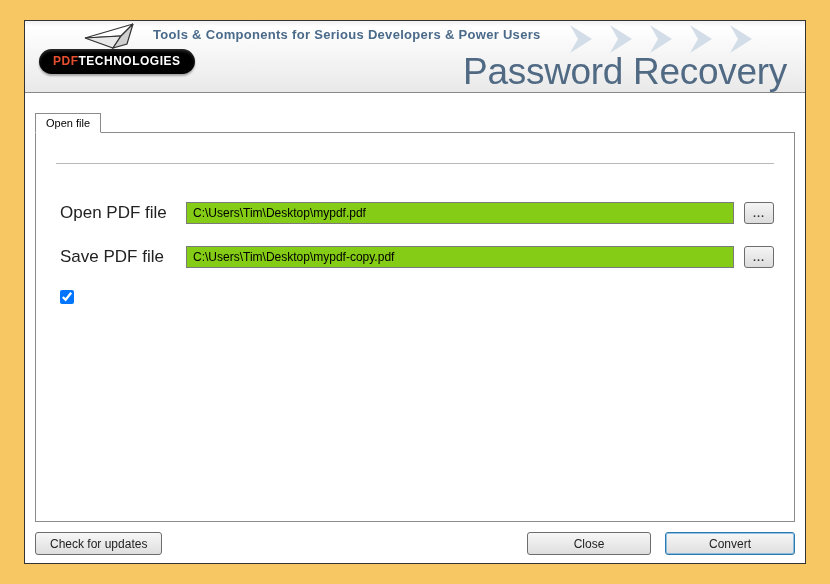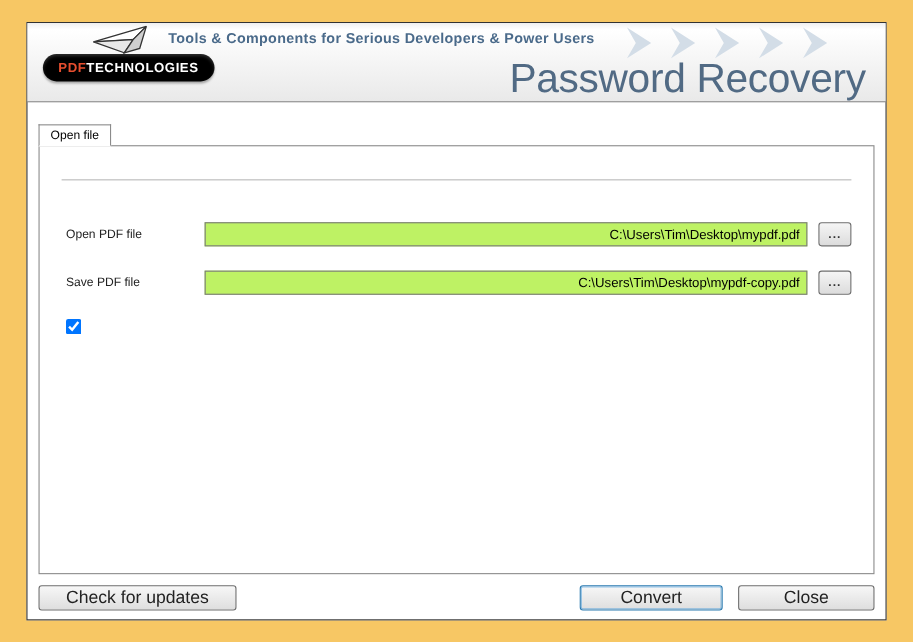--- a/index.html
+++ b/index.html
@@ -13,29 +13,29 @@
     .paper-plane { position: absolute; left: 44px; top: -3px; z-index: 3; }
     .logo-pill { position: relative; top: 24px; background: #000; color: #fff; border-radius: 18px; padding: 5px 14px 6px; font-size: 12px; font-weight: bold; letter-spacing: 0.5px; box-shadow: inset 0 2px 3px rgba(255,255,255,0.18), 0 2px 2px rgba(0,0,0,0.3); }
     .logo-pill .pdf { color: #e74e2f; }
     .app-title { position: absolute; right: 18px; top: 30px; font-size: 37px; color: #516a84; font-family: Verdana, Geneva, sans-serif; letter-spacing: -0.3px; }
     .tabbar { position: relative; height: 23px; margin-top: 16px; }
     .tab { position: absolute; left: 10px; bottom: -1px; background: #fff; border: 1px solid #8b8b8b; border-bottom: 1px solid #fff; padding: 3px 10px 3px; font-size: 11px; z-index: 2; }
     .panel { margin: 0 10px 8px; border: 1px solid #8b8b8b; flex: 1; position: relative; background: #fff; }
     .panel-inner { padding: 30px 20px 0; }
     .hr { height: 1px; background: #b8b8b8; margin: 0 0 38px; box-shadow: 0 1px 0 #fff; }
     .row { display: flex; align-items: center; margin-bottom: 22px; }
-    .row-label { width: 130px; font-size: 11px; color: #222; padding-left: 4px; }
+    .row-label { width: 130px; font-size: 17px; color: #222; padding-left: 4px; }
     .row-input { flex: 1; margin-right: 10px; }
-    .row-input input[type=text] { width: 100%; height: 22px; border: 1px solid #7a7a7a; font-size: 12px; padding: 0 6px; background: #bef264; text-align: right; }
+    .row-input input[type=text] { width: 100%; height: 22px; border: 1px solid #7a7a7a; font-size: 12px; padding: 0 6px; background: #84cc16; }
     .browse-btn { width: 30px; height: 22px; background: linear-gradient(to bottom, #f5f5f5, #dcdcdc); border: 1px solid #6d6d6d; border-radius: 3px; cursor: pointer; font-size: 11px; font-weight: bold; letter-spacing: 1px; color: #333; padding: 0; }
     .check-row { display: flex; align-items: center; font-size: 12px; color: #222; padding-left: 4px; }
     .check-row input { margin-right: 6px; width: 14px; height: 14px; }
     .footer { display: flex; align-items: center; padding: 2px 10px 8px; gap: 14px; }
     .footer-spacer { flex: 1; }
-    .footer-btn { min-width: 124px; height: 23px; background: linear-gradient(to bottom, #f7f7f7, #dedede); border: 1px solid #6d6d6d; border-radius: 3px; font-size: 16px; cursor: pointer; padding: 0 24px; color: #222; }
+    .footer-btn { min-width: 124px; height: 23px; background: linear-gradient(to bottom, #f7f7f7, #dedede); border: 1px solid #6d6d6d; border-radius: 3px; font-size: 12px; cursor: pointer; padding: 0 14px; color: #222; }
     .footer-btn.primary { border: 1px solid #2a7ab0; box-shadow: inset 0 0 0 1px rgba(80,160,220,0.6); min-width: 130px; }
   </style>
 </head>
 <body>
 
 <div class="window">
   <div class="header">
     <div class="header-bg-arrows">
       <svg viewBox="0 0 240 36">
         <g fill="#d3dde7">
@@ -89,16 +89,16 @@
 
       <div class="check-row">
         <input type="checkbox" id="viewafter" checked="" style="">
       </div>
     </div>
   </div>
 
   <div class="footer">
     <button class="footer-btn">Check for updates</button>
     <div class="footer-spacer"></div>
+    <button class="footer-btn">Close</button>
     <button class="footer-btn primary">Convert</button>
-    <button class="footer-btn">Close</button>
   </div>
 </div>
 
 </body></html>

